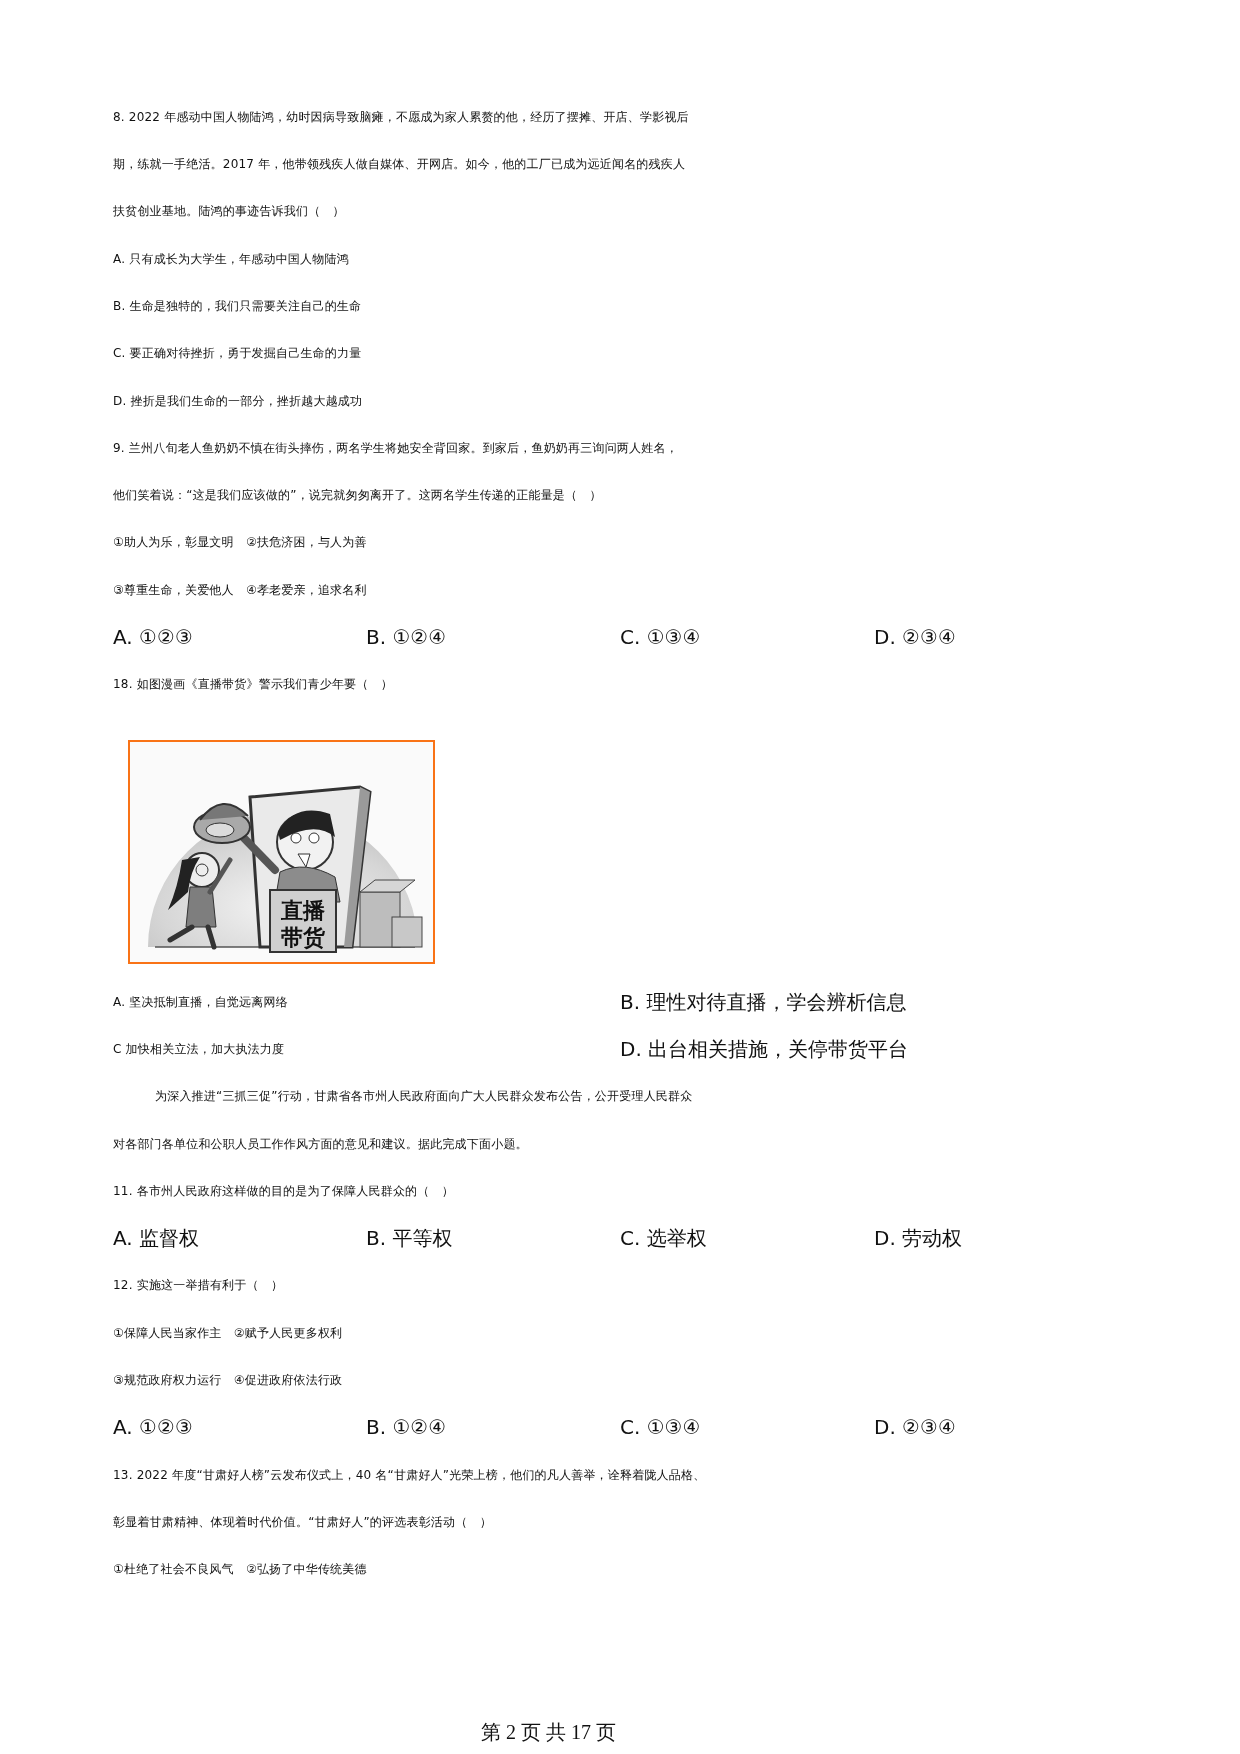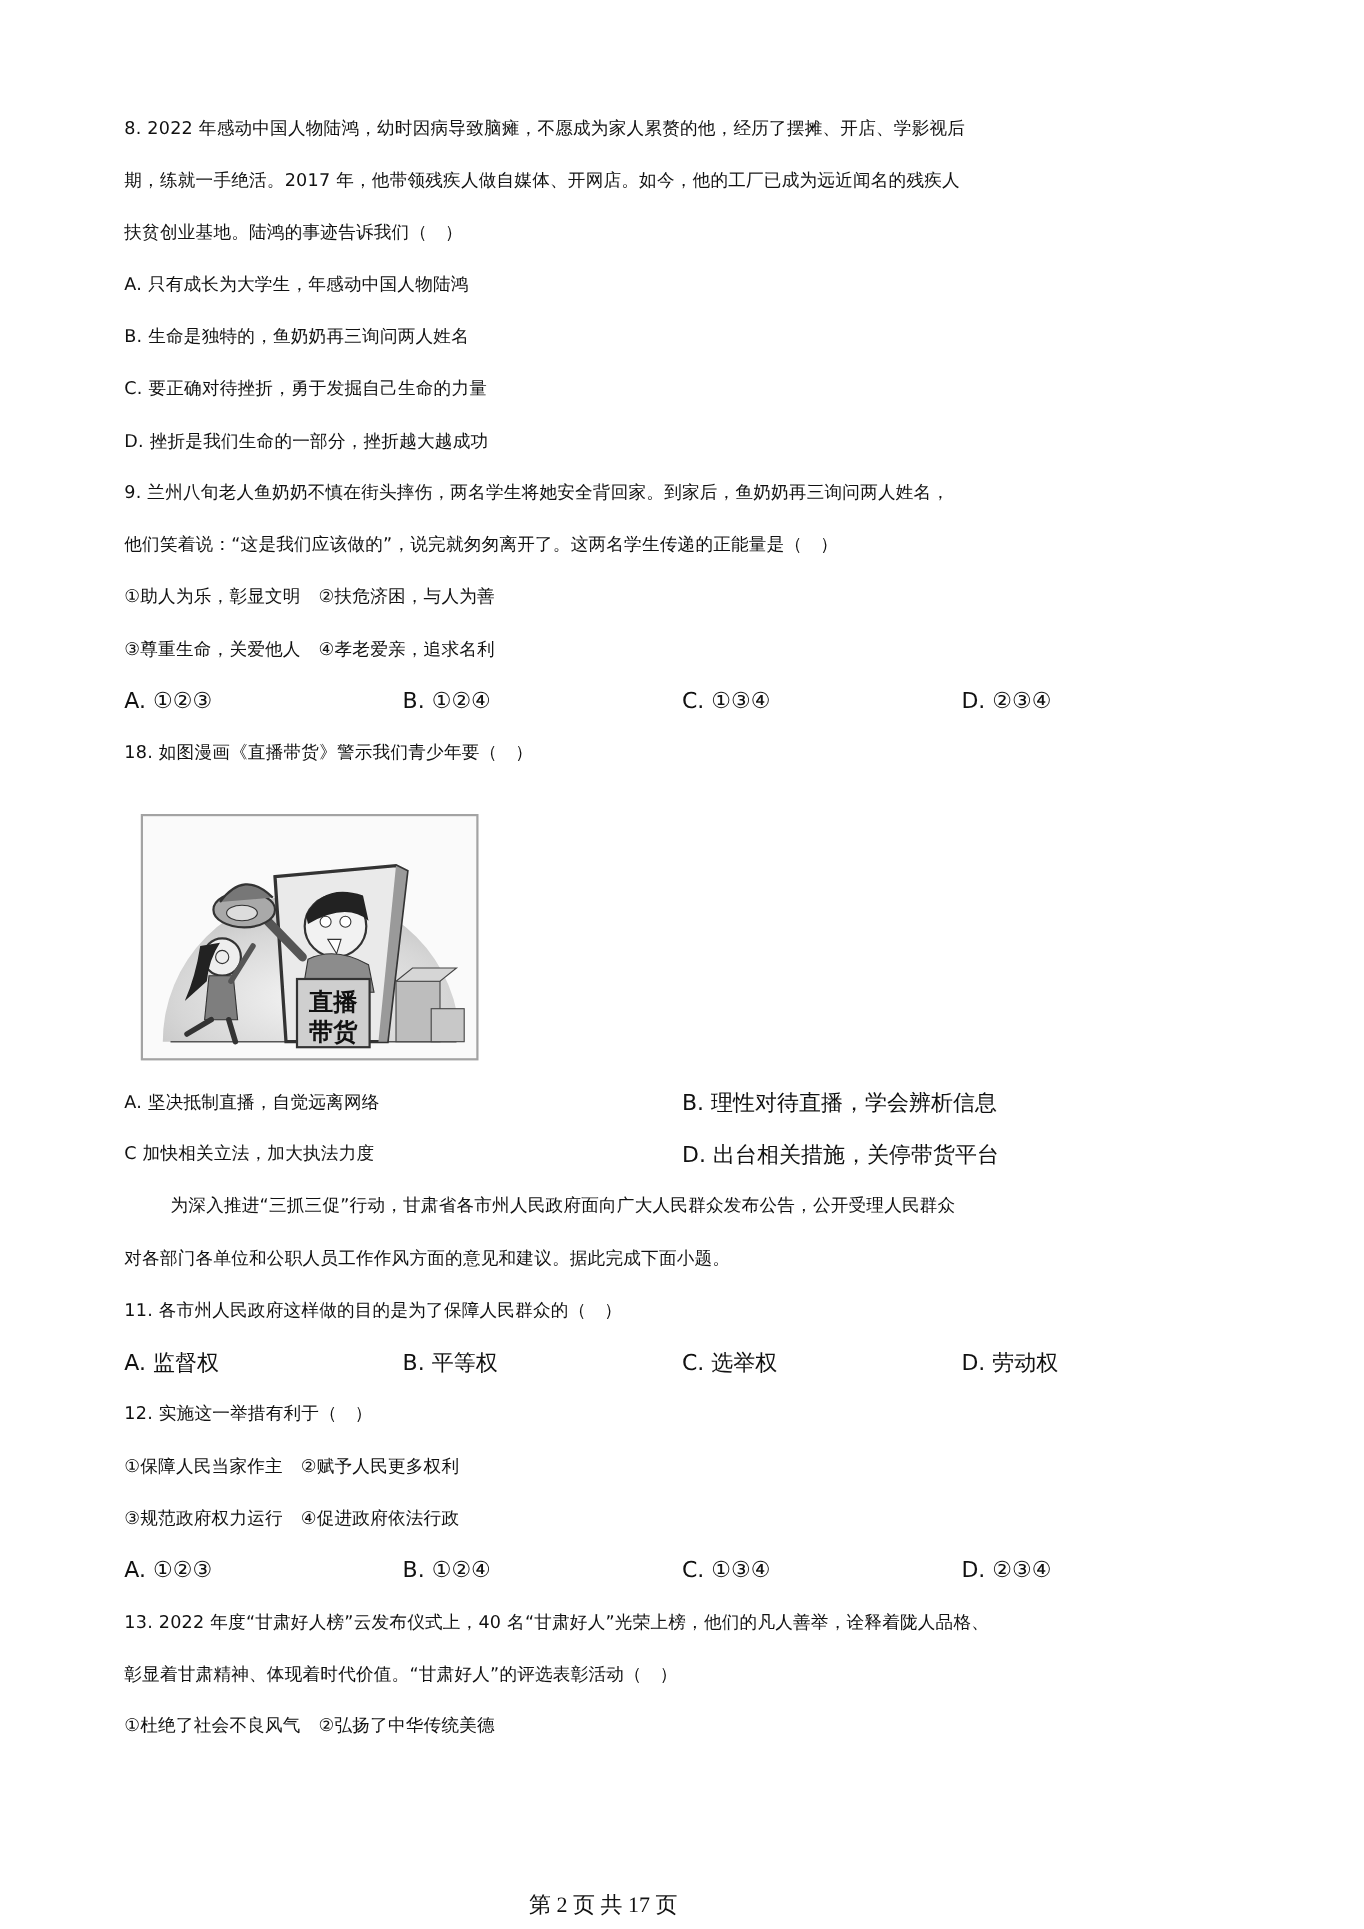--- a/index.html
+++ b/index.html
@@ -3,47 +3,47 @@
 <meta charset="utf-8">
 <style>
   html, body { margin: 0; padding: 0; background: #ffffff; }
   body {
     width: 1240px; height: 1754px; position: relative; overflow: hidden;
     font-family: "DejaVu Sans", "Liberation Sans", sans-serif;
     color: #111111;
   }
   .line {
     position: absolute; left: 113px;
-    font-size: 16px; line-height: 28px; white-space: nowrap;
+    font-size: 12px; line-height: 28px; white-space: nowrap;
     letter-spacing: 0.2px;
   }
   .opt { position: absolute; font-size: 20px; line-height: 28px; white-space: nowrap; }
   .c1 { left: 113px; } .c2 { left: 366px; } .c3 { left: 620px; } .c4 { left: 874px; }
   .h2 { left: 620px; text-align: right; }
   .indent { left: 155px; text-align: center; }
   .figure {
     position: absolute; left: 128px; top: 740px; width: 307px; height: 224px;
-    border: 2px solid #a3a3a3; background: #fafafa; overflow: hidden;
+    border: 2px solid #f97316; background: #fafafa; overflow: hidden;
     box-sizing: border-box;
   }
   .figure svg { display: block; }
   .footer {
     position: absolute; top: 1718px; left: 0; width: 1097px; text-align: center;
     font-size: 20px; line-height: 28px;
     font-family: "Liberation Serif", "DejaVu Serif", serif;
   }
 </style>
 </head>
 <body>
 
 <div class="line" style="top:103px">8. 2022 年感动中国人物陆鸿，幼时因病导致脑瘫，不愿成为家人累赘的他，经历了摆摊、开店、学影视后</div>
 <div class="line" style="top:150px">期，练就一手绝活。2017 年，他带领残疾人做自媒体、开网店。如今，他的工厂已成为远近闻名的残疾人</div>
 <div class="line" style="top:197px">扶贫创业基地。陆鸿的事迹告诉我们（　）</div>
 <div class="line" style="top:245px">A. 只有成长为大学生，年感动中国人物陆鸿</div>
-<div class="line" style="top:292px">B. 生命是独特的，鱼奶奶再三询问两人姓名</div>
+<div class="line" style="top:292px">B. 生命是独特的，我们只需要关注自己的生命</div>
 <div class="line" style="top:339px">C. 要正确对待挫折，勇于发掘自己生命的力量</div>
 <div class="line" style="top:387px">D. 挫折是我们生命的一部分，挫折越大越成功</div>
 
 <div class="line" style="top:434px">9. 兰州八旬老人鱼奶奶不慎在街头摔伤，两名学生将她安全背回家。到家后，鱼奶奶再三询问两人姓名，</div>
 <div class="line" style="top:481px">他们笑着说：“这是我们应该做的”，说完就匆匆离开了。这两名学生传递的正能量是（　）</div>
 <div class="line" style="top:528px">①助人为乐，彰显文明　②扶危济困，与人为善</div>
 <div class="line" style="top:576px">③尊重生命，关爱他人　④孝老爱亲，追求名利</div>
 <div class="opt c1" style="top:623px">A. ①②③</div>
 <div class="opt c2" style="top:623px">B. ①②④</div>
 <div class="opt c3" style="top:623px">C. ①③④</div>

